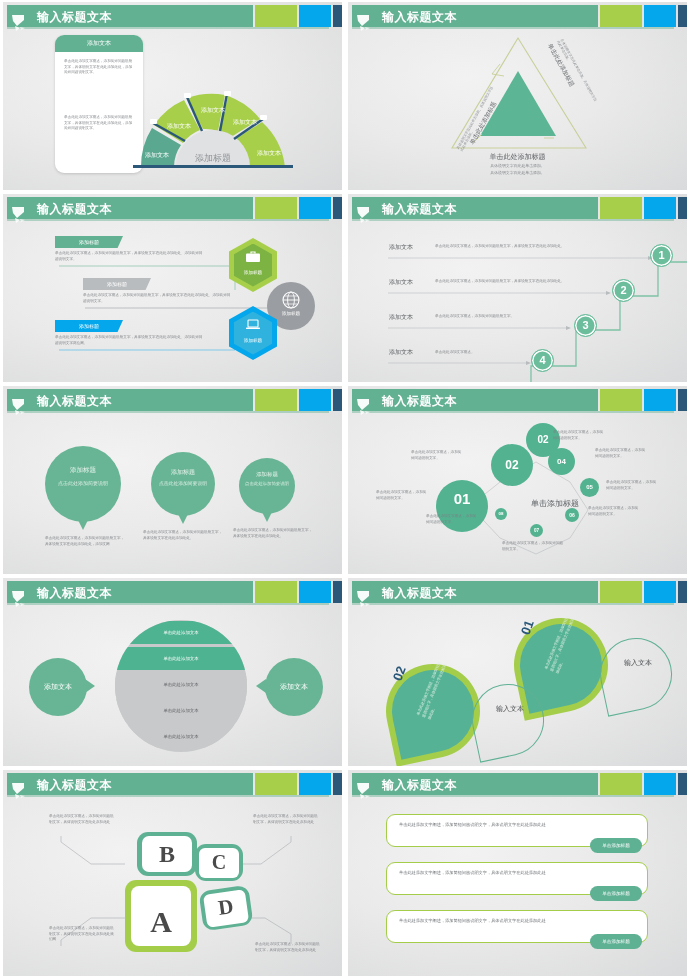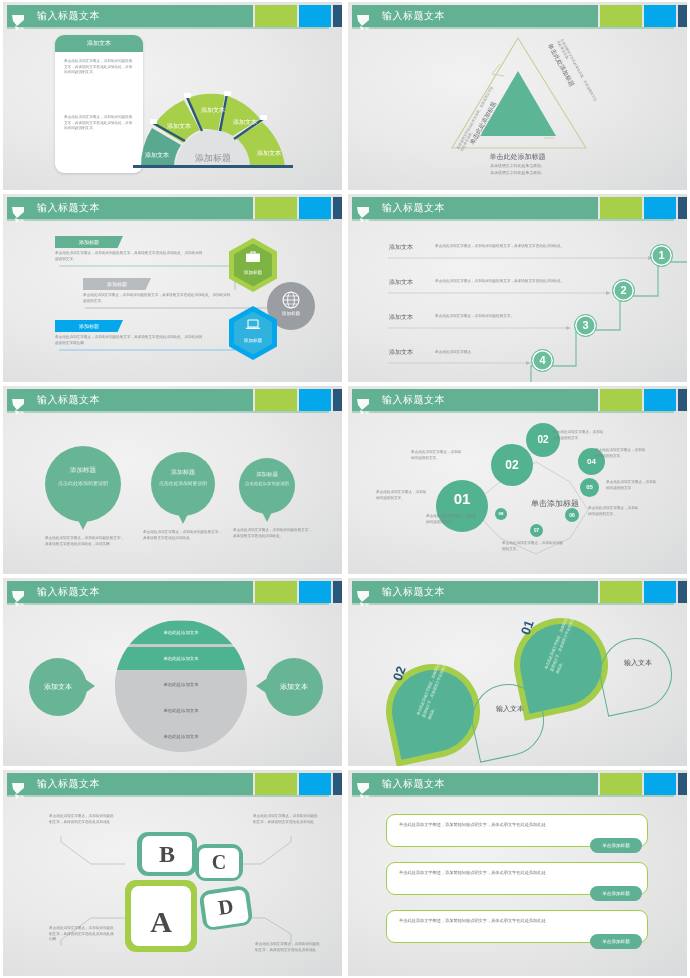--- a/index.html
+++ b/index.html
@@ -23,21 +23,21 @@
     overflow: hidden;
   }
   
   .hdr { position:absolute; left:4px; top:3px; right:0; height:22px; }
   .hdr-main {
     position:absolute; left:0; top:0; width:246px; height:100%;
     background:#63b193;
   }
   .hdr-title {
     position:absolute; left:30px; top:4px;
-    font-size:10px; color:#ffffff; font-weight:normal; letter-spacing:.5px;
+    font-size:12px; color:#ffffff; font-weight:bold; letter-spacing:.5px;
   }
   .blk { position:absolute; top:0; height:100%; }
   .blk.g { left:248px; width:42px; background:#a7cf4a; }
   .blk.b { left:292px; width:32px; background:#04a6ec; }
   .blk.n { left:326px; width:22px; background:#2b5878; }
   .hdr-under { position:absolute; left:4px; top:25px; width:322px; height:2px; background:#63b193; opacity:.45;}
   .bird {
     position:absolute; left:8px; top:13px; width:22px; height:18px;
   }
   
@@ -386,21 +386,21 @@
 
   <div class="sc" style="left:88px;top:94px;width:52px;height:52px;font-size:15px;line-height:1;padding-top:11px;" data-name="star-node-01"><span>01</span></div>
   <div class="tx" style="left:28px;top:104px;width:52px;" data-name="star-node-01-body">单击此处添加文字阐述，添加简短问题说明文字。</div>
 
   <div class="sc" style="left:143px;top:58px;width:42px;height:42px;font-size:12px;line-height:42px;" data-name="star-node-02"><span>02</span></div>
   <div class="tx" style="left:63px;top:64px;width:52px;" data-name="star-node-02-body">单击此处添加文字阐述，添加简短问题说明文字。</div>
 
   <div class="sc" style="left:178px;top:37px;width:34px;height:34px;font-size:10px;line-height:34px;" data-name="star-node-03"><span>02</span></div>
   <div class="tx" style="left:205px;top:44px;width:52px;" data-name="star-node-03-body">单击此处添加文字阐述，添加简短问题说明文字。</div>
 
-  <div class="sc" style="left:230px;top:62px;width:27px;height:27px;font-size:8px;line-height:27px;" data-name="star-node-04"><span>04</span></div>
+  <div class="sc" style="left:200px;top:62px;width:27px;height:27px;font-size:8px;line-height:27px;" data-name="star-node-04"><span>04</span></div>
   <div class="tx" style="left:247px;top:62px;width:52px;" data-name="star-node-04-body">单击此处添加文字阐述，添加简短问题说明文字。</div>
 
   <div class="sc" style="left:232px;top:92px;width:19px;height:19px;font-size:6px;line-height:19px;" data-name="star-node-05"><span>05</span></div>
   <div class="tx" style="left:258px;top:94px;width:52px;" data-name="star-node-05-body">单击此处添加文字阐述，添加简短问题说明文字。</div>
 
   <div class="sc" style="left:217px;top:122px;width:14px;height:14px;font-size:5px;line-height:14px;" data-name="star-node-06"><span>06</span></div>
   <div class="tx" style="left:240px;top:120px;width:52px;" data-name="star-node-06-body">单击此处添加文字阐述，添加简短问题说明文字。</div>
 
   <div class="sc" style="left:182px;top:138px;width:13px;height:13px;font-size:4.6px;line-height:13px;" data-name="star-node-07"><span>07</span></div>
   <div class="tx" style="left:154px;top:155px;width:62px;" data-name="star-node-07-body">单击此处添加文字阐述，添加简短问题说明文字。</div>

